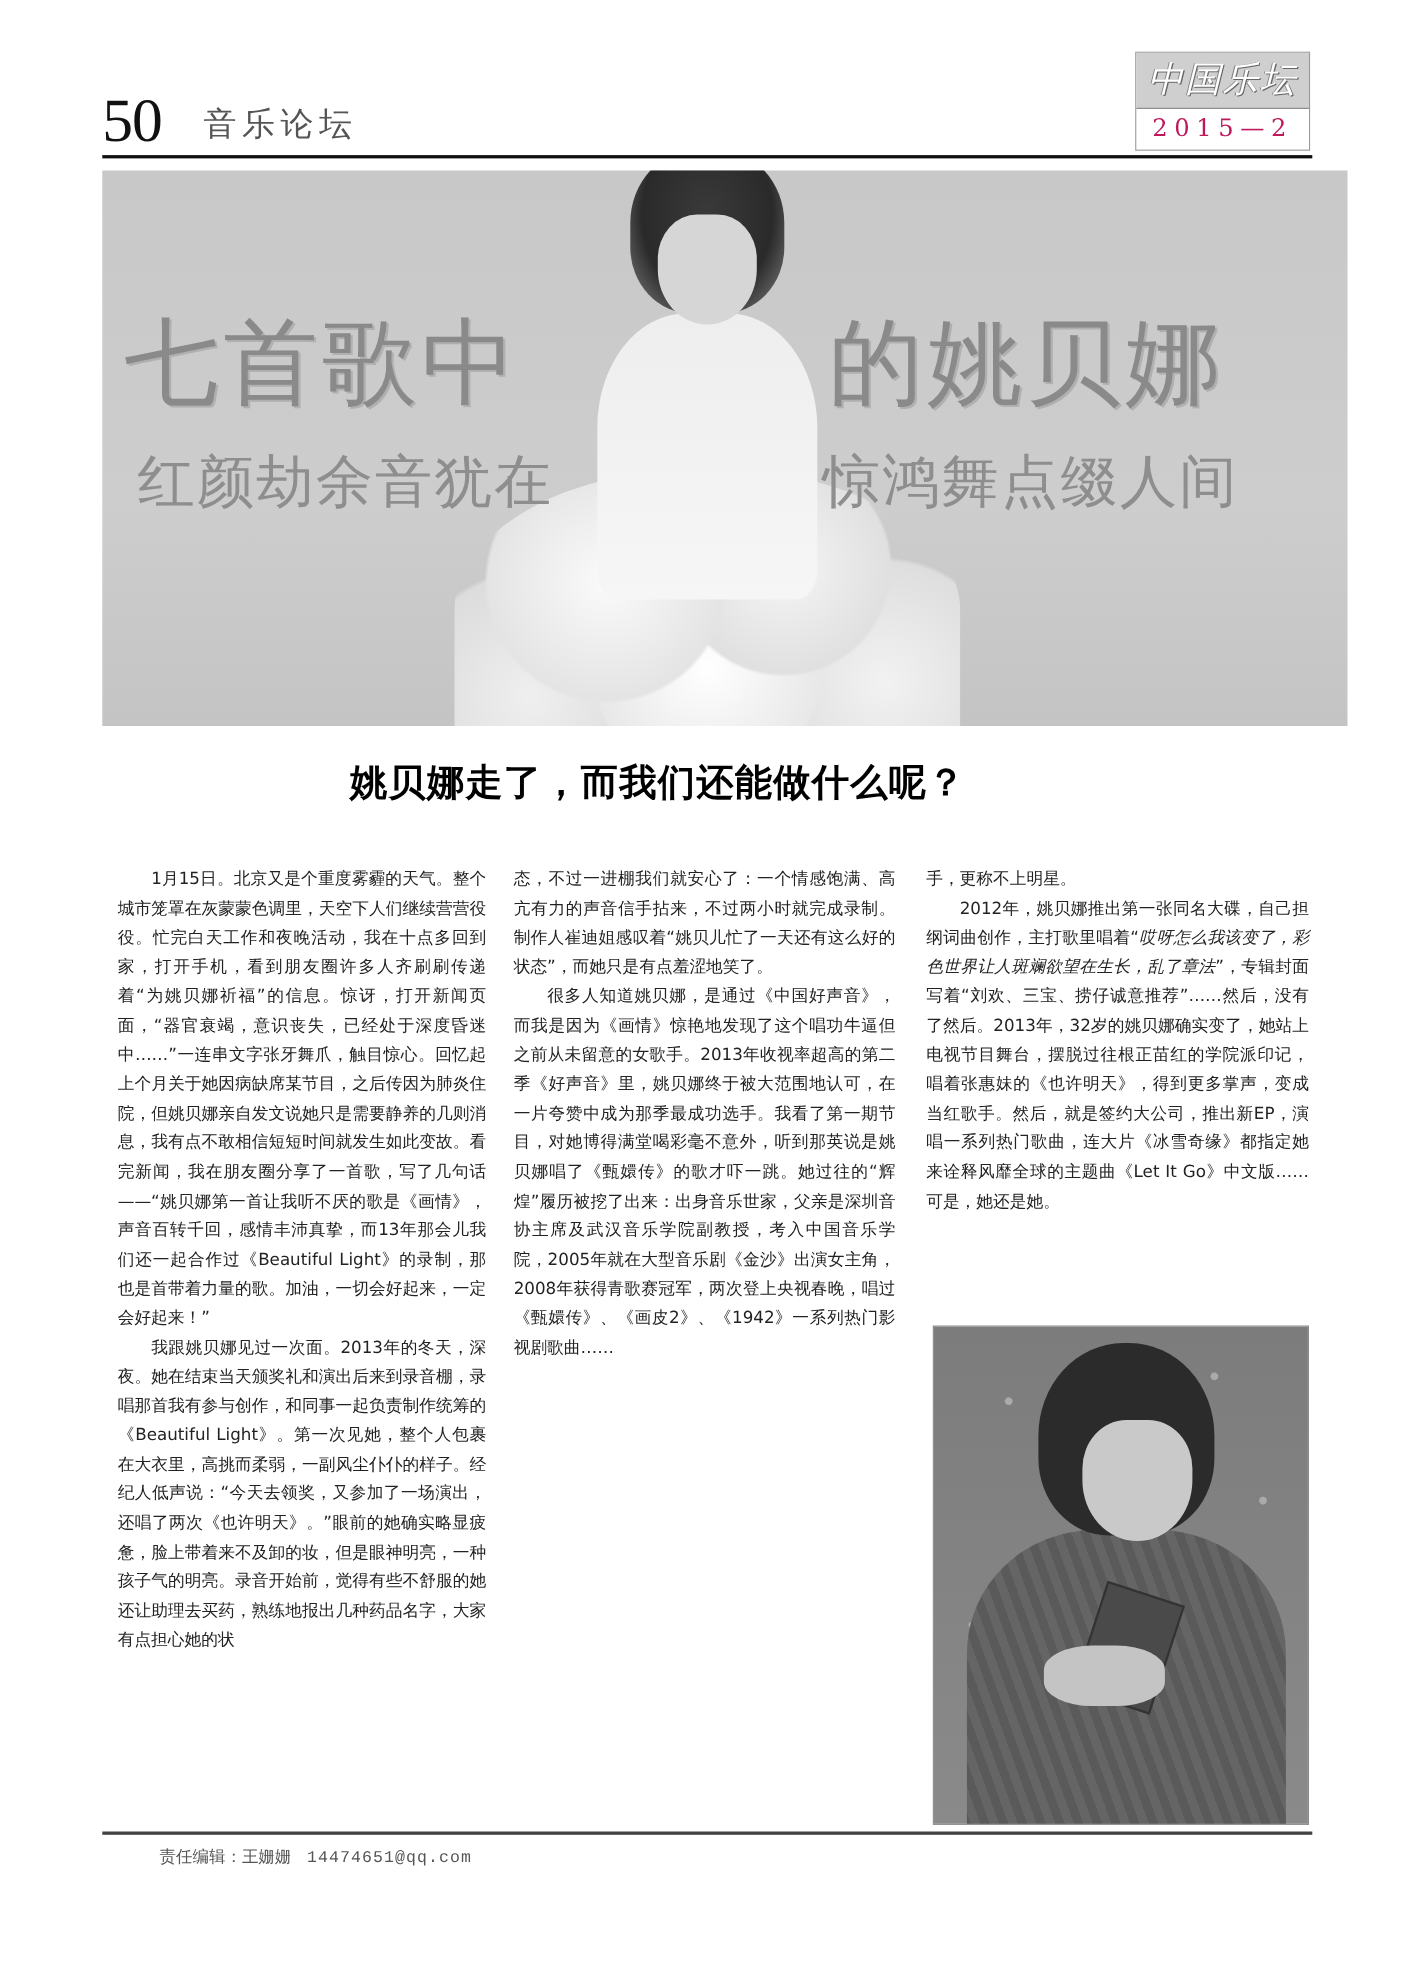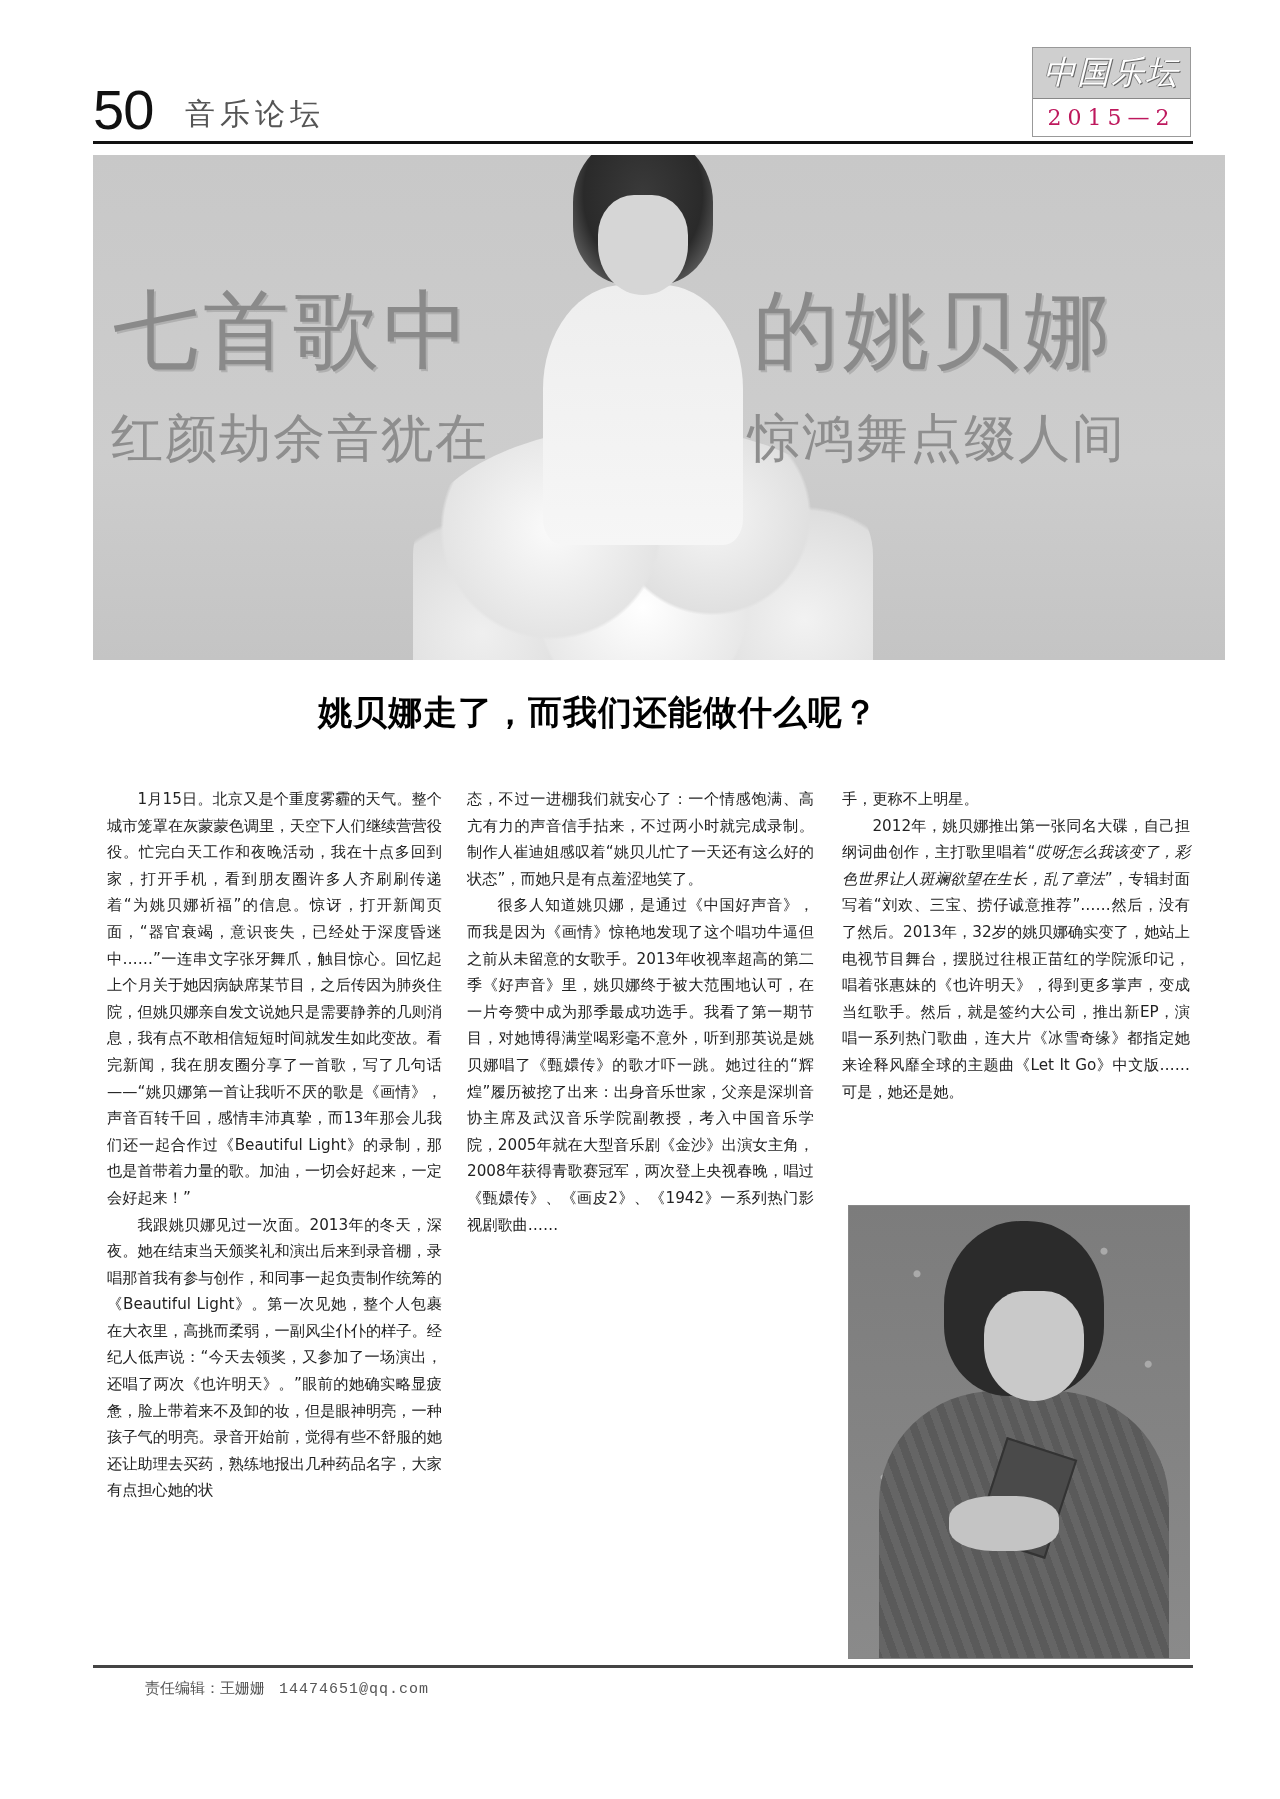--- a/index.html
+++ b/index.html
@@ -1,33 +1,33 @@
 <!DOCTYPE html>
 <html><head>
 <meta charset="utf-8">
 <style>
   html,body{margin:0;padding:0;background:#ffffff;}
   body{width:1280px;height:1799px;position:relative;overflow:hidden;font-family:"DejaVu Sans","Liberation Sans",sans-serif;color:#1a1a1a;}
-  .page-number{position:absolute;left:93px;top:82px;font-family:Liberation Sans, sans-serif;font-size:56px;line-height:56px;color:#111;letter-spacing:-1px;}
+  .page-number{position:absolute;left:93px;top:82px;font-family:Liberation Serif, serif;font-size:56px;line-height:56px;color:#111;letter-spacing:-1px;}
   .section-name{position:absolute;left:185px;top:97px;font-family:"DejaVu Serif",serif;font-size:30px;line-height:34px;color:#555;letter-spacing:5px;}
   .masthead{position:absolute;left:1032px;top:47px;width:157px;height:88px;border:1px solid #999;background:#fff;}
   .masthead-logo{height:50px;background:#cfcfcf;border-bottom:1px solid #888;display:flex;align-items:center;justify-content:center;font-family:"DejaVu Serif",serif;font-style:italic;font-size:32px;color:#fff;text-shadow:1px 1px 0 #666,-1px 0 0 #888;letter-spacing:2px;}
   .masthead-issue{height:37px;display:flex;align-items:center;justify-content:center;font-family:"DejaVu Serif",serif;font-size:22px;letter-spacing:6px;color:#be185d;}
   .header-rule{position:absolute;left:93px;top:141px;width:1100px;height:3px;background:#111;}
   .banner{position:absolute;left:93px;top:155px;width:1100px;height:505px;background:linear-gradient(180deg,#c8c8c8 0%,#cdcdcd 60%,#c4c4c4 100%);overflow:hidden;padding-left:32px;}
   .banner-figure{position:absolute;left:330px;top:0;width:440px;height:505px;}
   .banner-figure .hair{position:absolute;left:150px;top:-20px;width:140px;height:150px;border-radius:45% 45% 40% 40%;background:radial-gradient(ellipse at 50% 40%,#3a3a3a 0%,#2a2a2a 60%,#888 100%);}
   .banner-figure .face{position:absolute;left:175px;top:40px;width:90px;height:100px;border-radius:40% 40% 50% 50%;background:#d6d6d6;}
   .banner-figure .dress{position:absolute;left:120px;top:130px;width:200px;height:260px;border-radius:40% 40% 10% 10%;background:linear-gradient(180deg,#eeeeee,#f6f6f6);}
   .banner-figure .flowers{position:absolute;left:-10px;top:270px;width:460px;height:260px;border-radius:50% 50% 0 0;background:radial-gradient(circle at 30% 40%,#fafafa 0%,#e4e4e4 30%,transparent 31%),radial-gradient(circle at 65% 35%,#f5f5f5 0%,#e0e0e0 28%,transparent 29%),radial-gradient(circle at 50% 70%,#ffffff 0%,#e8e8e8 35%,transparent 36%),radial-gradient(circle at 15% 80%,#efefef 0%,#dcdcdc 25%,transparent 26%),radial-gradient(circle at 85% 75%,#f2f2f2 0%,#dedede 25%,transparent 26%);}
   .banner-title-left,.banner-title-right{position:absolute;top:130px;font-family:"DejaVu Serif",serif;font-size:86px;line-height:90px;color:#8a8a8a;letter-spacing:4px;text-shadow:2px 2px 0 #b0b0b0;}
   .banner-title-left{left:20px;}
   .banner-title-right{left:660px;}
   .banner-sub-left,.banner-sub-right{position:absolute;top:255px;font-family:"DejaVu Sans",sans-serif;font-size:52px;line-height:56px;color:#8e8e8e;letter-spacing:2px;}
-  .banner-sub-left{left:18px;}
+  .banner-sub-left{left:32px;}
   .banner-sub-right{left:655px;}
   .headline{position:absolute;left:0;width:1196px;top:690px;text-align:center;font-family:"DejaVu Serif",serif;font-weight:bold;font-size:34px;line-height:44px;color:#000;letter-spacing:1px;}
   .col{position:absolute;top:786px;font-family:"DejaVu Sans",sans-serif;font-size:15.2px;line-height:26.6px;color:#222;text-align:justify;}
   .col p{margin:0;text-indent:2em;}
   .col p.cont{text-indent:0;}
   .col1{left:107px;width:335px;}
   .col2{left:467px;width:347px;}
   .col3{left:842px;width:348px;}
   .lyric{font-family:"DejaVu Serif",serif;font-style:italic;}
   .photo{position:absolute;left:848px;top:1205px;width:340px;height:452px;border:1px solid #888;background:radial-gradient(circle at 20% 15%,#aaa 0 3px,transparent 4px),radial-gradient(circle at 75% 10%,#aaa 0 3px,transparent 4px),radial-gradient(circle at 88% 35%,#aaa 0 3px,transparent 4px),radial-gradient(circle at 10% 60%,#aaa 0 2px,transparent 3px),linear-gradient(180deg,#7c7c7c,#8a8a8a);overflow:hidden;}

